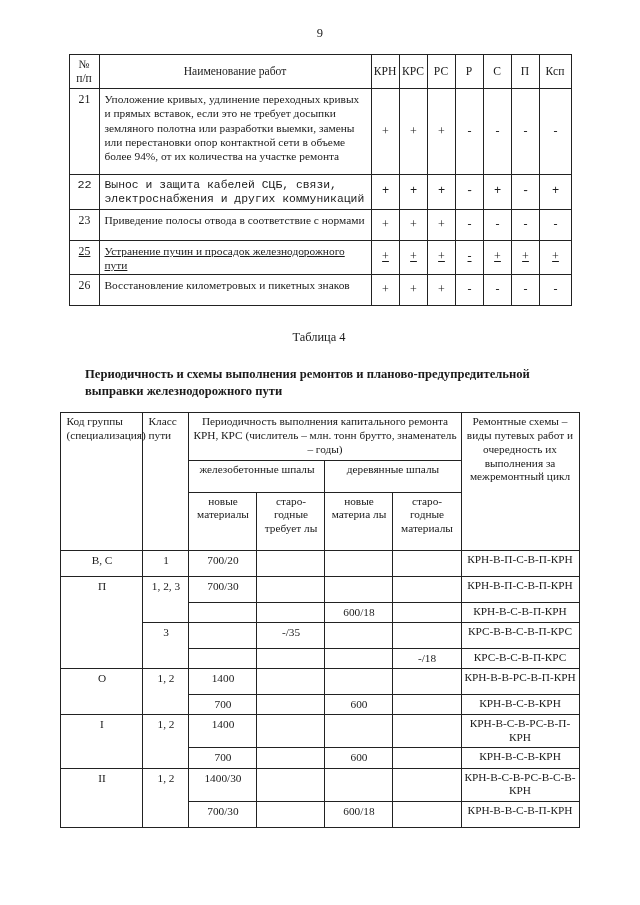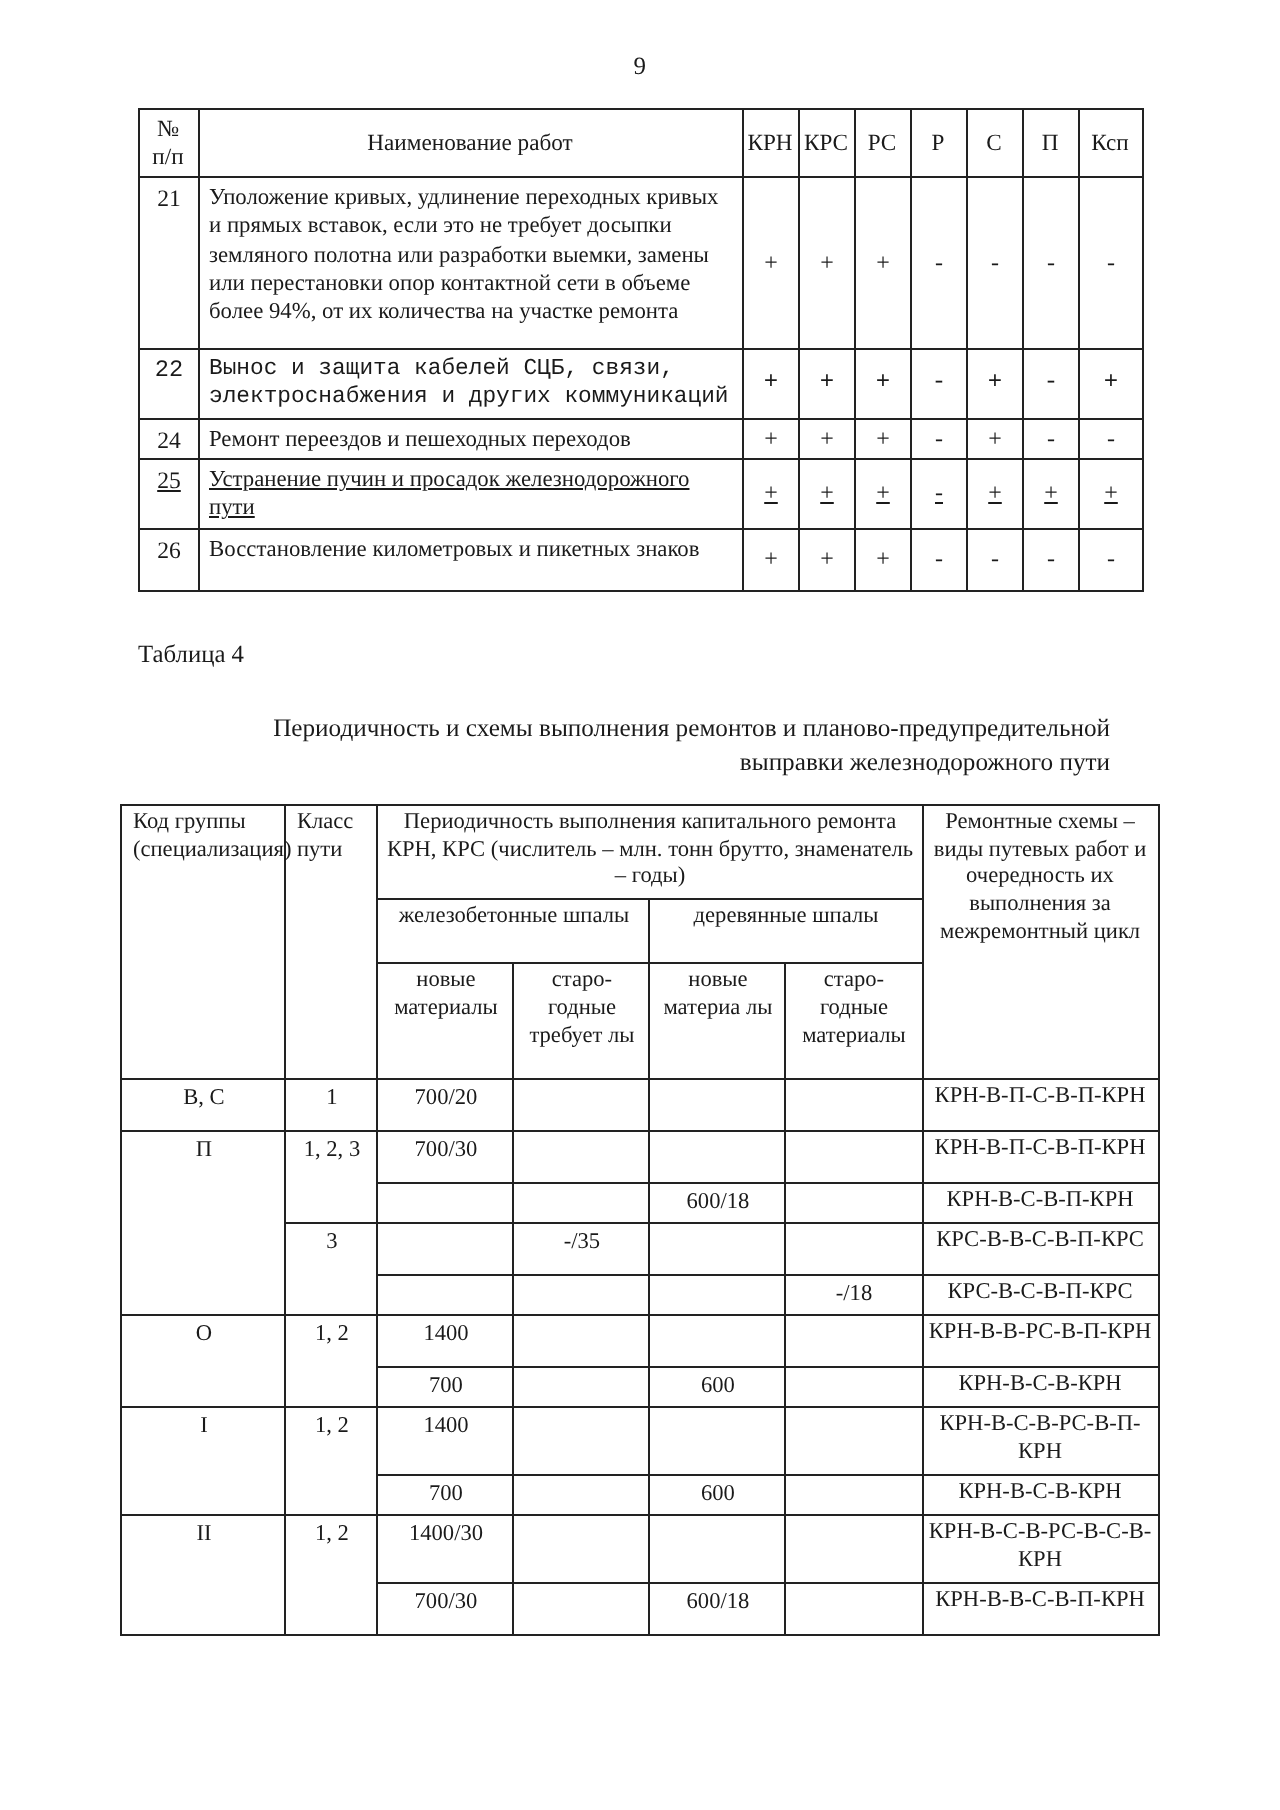--- a/index.html
+++ b/index.html
@@ -77,29 +77,29 @@
   }
   .c-num   { width: 30px; }
   .c-work  { width: 272px; }
   .c-mark  { width: 28px; }
   .c-markw { width: 32px; }
 
   
   .table-caption {
     width: 500px;
     margin: 24px auto 0 auto;
-    text-align: left;
+    text-align: center;
     font-size: 12.4px;
     padding-right: 2px;
   }
   .section-title {
     width: 470px;
     margin: 21px auto 0 auto;
-    text-align: right;
-    font-weight: normal;
+    text-align: left;
+    font-weight: bold;
     font-size: 12.6px;
     line-height: 1.36;
   }
 
   
   .tbl-per {
     width: 490px;
     margin: 12px auto 0 auto;
   }
   .tbl-per th {
@@ -183,32 +183,32 @@
         <td class="work">Вынос и защита кабелей СЦБ, связи, электроснабжения и других коммуникаций</td>
         <td class="mark">+</td>
         <td class="mark">+</td>
         <td class="mark">+</td>
         <td class="mark">-</td>
         <td class="mark">+</td>
         <td class="mark">-</td>
         <td class="mark">+</td>
       </tr>
 
-
-      <tr style="height:17px;">
-        <td class="num">24</td>
-        <td class="work">Ремонт переездов и пешеходных переходов</td>
-        <td class="mark">+</td>
-        <td class="mark">+</td>
-        <td class="mark">+</td>
-        <td class="mark">-</td>
-        <td class="mark">+</td>
-        <td class="mark">-</td>
-        <td class="mark">-</td>
-      </tr>
+      <tr style="height:31px;">
+        <td class="num">23</td>
+        <td class="work">Приведение полосы отвода в соответствие с нормами</td>
+        <td class="mark">+</td>
+        <td class="mark">+</td>
+        <td class="mark">+</td>
+        <td class="mark">-</td>
+        <td class="mark">-</td>
+        <td class="mark">-</td>
+        <td class="mark">-</td>
+      </tr>
+
 
       <tr style="height:31px;text-decoration:underline;">
         <td class="num">25</td>
         <td class="work">Устранение пучин и просадок железнодорожного пути</td>
         <td class="mark">+</td>
         <td class="mark">+</td>
         <td class="mark">+</td>
         <td class="mark">-</td>
         <td class="mark">+</td>
         <td class="mark">+</td>

